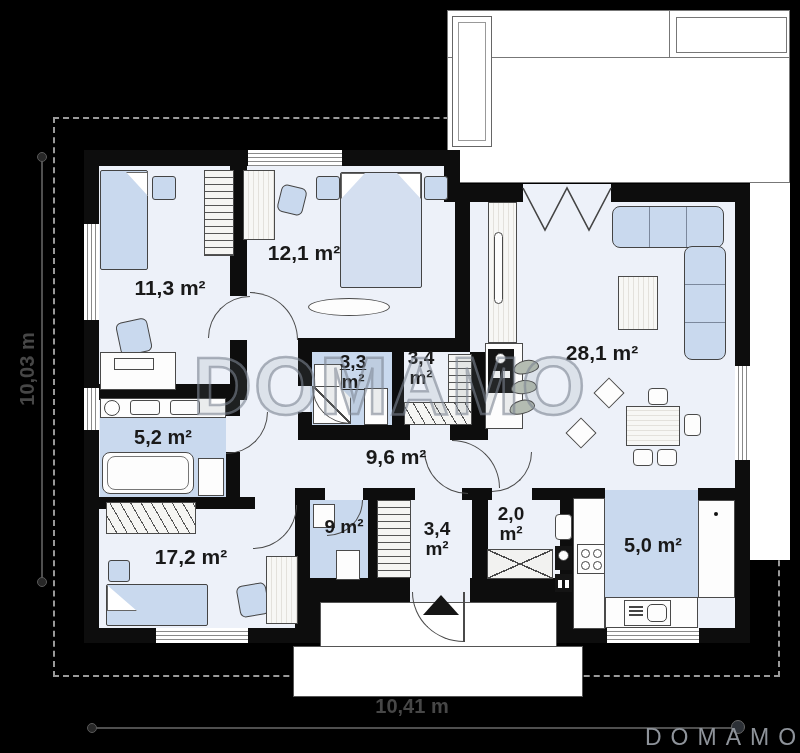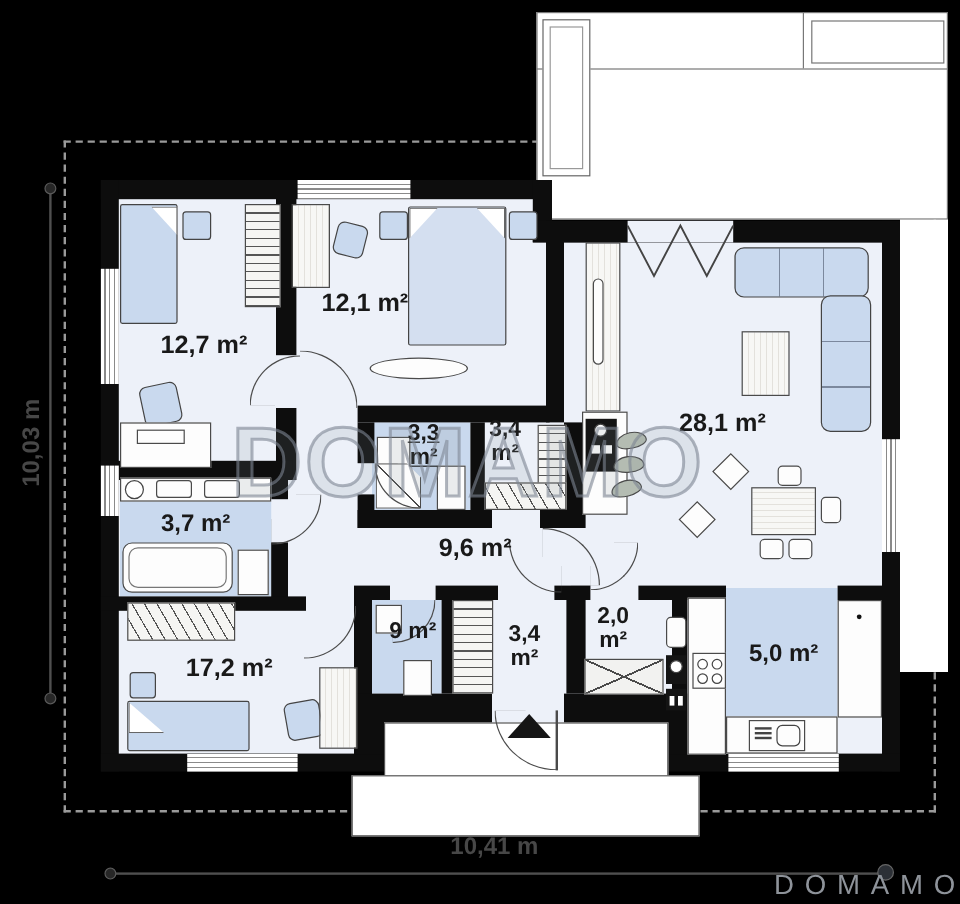--- a/index.html
+++ b/index.html
@@ -222,26 +222,26 @@
   <div class="arc tl" style="left:208px;top:296px;width:42px;height:42px;"></div>
   <div class="arc tr" style="left:250px;top:292px;width:48px;height:48px;"></div>
   <div class="arc br" style="left:226px;top:412px;width:42px;height:42px;"></div>
   <div class="arc bl" style="left:312px;top:386px;width:38px;height:38px;"></div>
   <div class="arc br" style="left:253px;top:505px;width:44px;height:44px;"></div>
   <div class="arc br" style="left:327px;top:500px;width:36px;height:36px;"></div>
   <div class="arc bl" style="left:424px;top:450px;width:44px;height:44px;"></div>
   <div class="arc br" style="left:492px;top:452px;width:40px;height:40px;"></div>
   <div class="arc tr" style="left:452px;top:440px;width:48px;height:48px;"></div>
 
-  <div class="label" style="left:170px;top:288px;">12,7 m²</div>
+  <div class="label" style="left:170px;top:288px;">11,3 m²</div>
   <div class="label" style="left:304px;top:253px;">12,1 m²</div>
   <div class="label sm" style="left:353px;top:372px;text-decoration:underline;">3,3 m²</div>
   <div class="label sm" style="left:421px;top:368px;">3,4 m²</div>
   <div class="label" style="left:602px;top:353px;">28,1 m²</div>
-  <div class="label" style="left:163px;top:437px;font-size:20px;">3,7 m²</div>
+  <div class="label" style="left:163px;top:437px;font-size:20px;">5,2 m²</div>
   <div class="label" style="left:396px;top:457px;">9,6 m²</div>
   <div class="label" style="left:191px;top:557px;">17,2 m²</div>
   <div class="label" style="left:344px;top:527px;font-size:19px;">9 m²</div>
   <div class="label sm" style="left:437px;top:539px;">3,4 m²</div>
   <div class="label sm" style="left:511px;top:524px;">2,0 m²</div>
   <div class="label" style="left:653px;top:545px;font-size:20px;">5,0 m²</div>
 
   <div class="wm" style="left:390px;top:386px;">DOMAMO</div>
 
   <div class="dimline" style="left:41px;top:157px;width:2px;height:425px;"></div>

